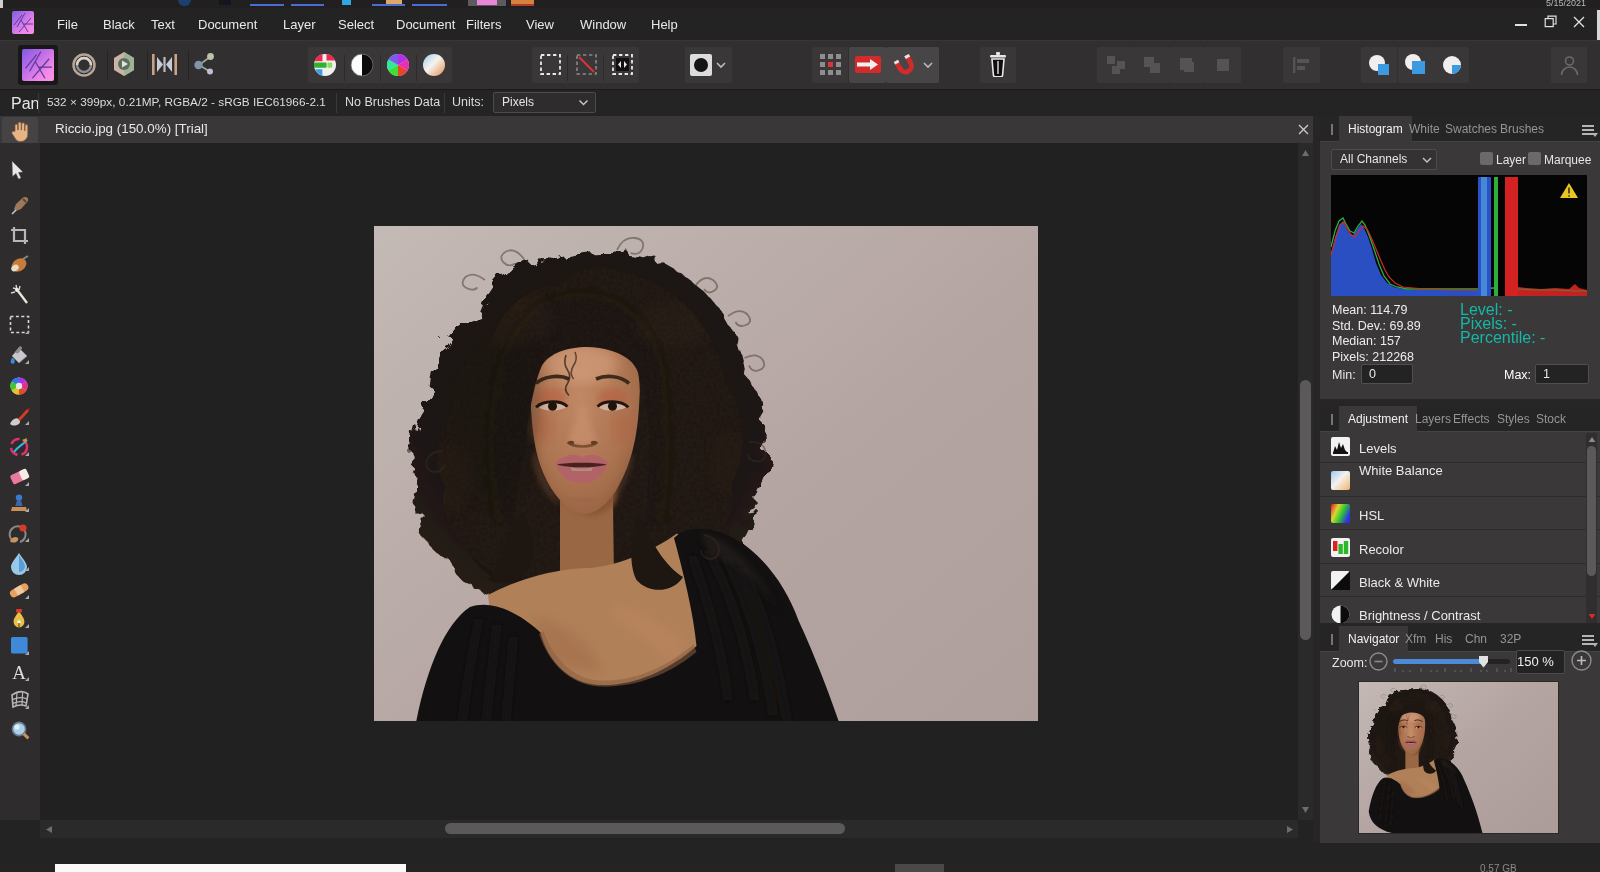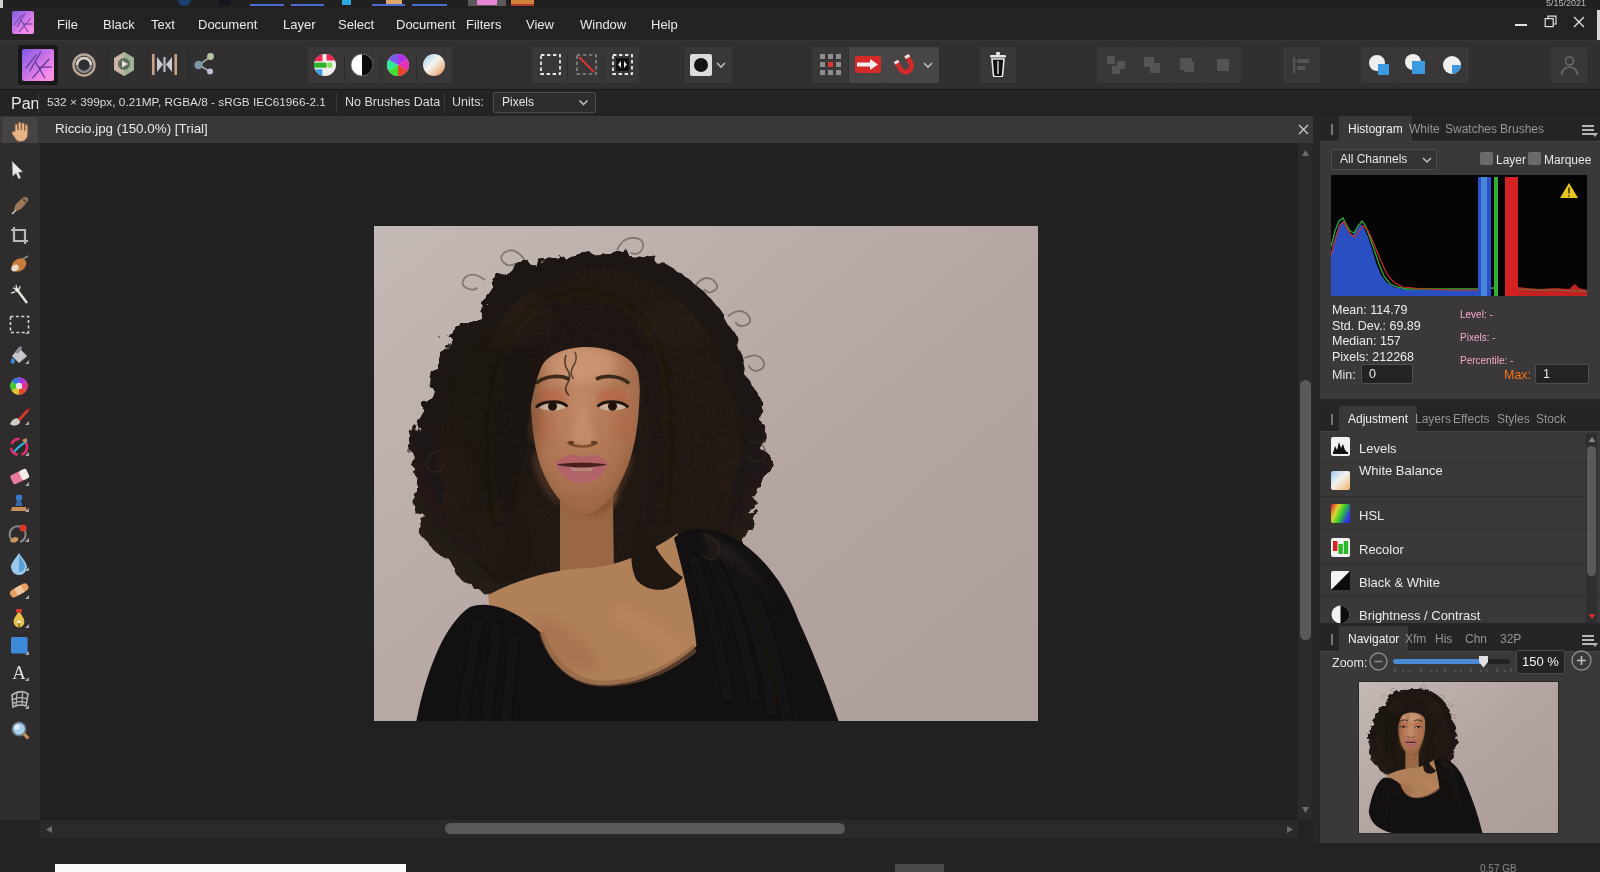--- a/index.html
+++ b/index.html
@@ -293,21 +293,21 @@
 
 <div class="tbox" style="left:1551px;width:36px"></div>
 <svg class="abs" style="left:1559px;top:54px" width="21" height="22" viewBox="0 0 21 22">
 <circle cx="10.5" cy="7" r="4" fill="none" stroke="#6b6969" stroke-width="1.6"></circle>
 <path d="M2.5 21 a8 8 0 0 1 16 0" fill="none" stroke="#6b6969" stroke-width="1.6"></path>
 </svg>
 
 <div class="abs" id="ctxbar"></div>
 <div class="abs" style="left:11px;top:95px;font-size:16px;color:#e6e6e6">Pan</div>
 <div class="abs" style="left:38px;top:93px;width:1px;height:20px;background:#3a3838"></div>
-<div class="abs" style="left:47px;top:95px;font-size:11.8px;color:#dcdcdc">532 × 399px, 0.21MP, RGBA/8 - sRGB IEC61966-2.1</div>
+<div class="abs" style="left:47px;top:95px;font-size:11.8px;color:#dcdcdc">532 × 399px, 0.21MP, RGBA/2 - sRGB IEC61966-2.1</div>
 <div class="abs" style="left:336px;top:93px;width:1px;height:20px;background:#3a3838"></div>
 <div class="abs" style="left:345px;top:95px;font-size:12.5px;color:#dcdcdc">No Brushes Data</div>
 <div class="abs" style="left:444px;top:93px;width:1px;height:20px;background:#3a3838"></div>
 <div class="abs" style="left:452px;top:95px;font-size:12.5px;color:#dcdcdc">Units:</div>
 <div class="abs" style="left:493px;top:92px;width:103px;height:21px;background:#2e2c2c;border:1px solid #4c4a4a;border-radius:2px;font-size:12px;color:#e4e4e4;line-height:19px;padding-left:8px">Pixels</div>
 <svg class="abs" style="left:578px;top:99px" width="11" height="7" viewBox="0 0 11 7">
       <path d="M1.5 1.5 L5.5 5.5 L9.5 1.5" stroke="#c5c5c5" stroke-width="1.5" fill="none"></path>
     </svg>
 
 <div class="abs" id="tabbar"></div>
@@ -381,25 +381,25 @@
       <rect x="163" y="2" width="4" height="119" fill="#2fae3a"></rect>
       <rect x="174" y="2" width="13" height="119" fill="#d42222"></rect>
       <path d="M187 121 L187 112 L196 113 L210 114 L224 113 L238 114 L244 109 L248 113 L252 114 L256 115 L256 121 Z" fill="#c42222"></path>
       <path d="M187 114 L205 115 L225 115 L245 116 L256 116" stroke="#2fae3a" stroke-width="1" fill="none" opacity="0.6"></path>
       <path d="M238 8 L247 23 L229 23 Z" fill="#e8c820"></path>
       <path d="M238 12.5 L238 18.5 M238 20.2 L238 21.8" stroke="#3a3212" stroke-width="1.6"></path>
     </svg>
   </div>
 
   <div class="abs" style="left:12px;top:187px;font-size:12.5px;color:#ededed;line-height:15.6px">Mean: 114.79<br>Std. Dev.: 69.89<br>Median: 157<br>Pixels: 212268</div>
-  <div class="abs" style="left:140px;top:187px;font-size:10px;color:#f9a8d4;line-height:23px">Level: -<br>Pixels: -<br>Percentile: -</div>
+  <div class="abs" style="left:140px;top:187px;font-size:16px;color:#14b8a6;line-height:14px">Level: -<br>Pixels: -<br>Percentile: -</div>
 
   <div class="abs" style="left:12px;top:252px;font-size:12.5px;color:#e6e6e6">Min:</div>
   <div class="inp" style="left:41px;top:248px;width:52px">0</div>
-  <div class="abs" style="left:184px;top:252px;font-size:12.5px;color:#f97316">Max:</div>
+  <div class="abs" style="left:184px;top:252px;font-size:12.5px;color:#ffffff">Max:</div>
   <div class="inp" style="left:215px;top:248px;width:54px">1</div>
 
   <div class="abs" style="left:0;top:283px;width:280px;height:7px;background:#272525"></div>
   <div class="ptabs" style="top:290px"></div>
   <div class="abs" style="left:11px;top:298px;width:2px;height:11px;background:#777575"></div>
   <div class="ptab act" style="left:19px;top:290px">Adjustment</div>
   <div class="ptab" style="left:86px;top:290px">Layers</div>
   <div class="ptab" style="left:124px;top:290px">Effects</div>
   <div class="ptab" style="left:168px;top:290px">Styles</div>
   <div class="ptab" style="left:207px;top:290px">Stock</div>
@@ -473,21 +473,21 @@
   <div class="abs" style="left:73px;top:543px;width:117px;height:5px;background:#242323;border-radius:3px"></div>
   <div class="abs" style="left:73px;top:543px;width:90px;height:5px;background:#4d8bd6;border-radius:3px"></div>
   <svg class="abs" style="left:157px;top:538px" width="13" height="15" viewBox="0 0 13 15">
         <path d="M2 2 H11 V8 L6.5 13.5 L2 8 Z" fill="#e2e2e2"></path>
       </svg>
   <svg class="abs" style="left:73px;top:551px" width="120" height="6" viewBox="0 0 120 6">
         <g stroke="#6b6969" stroke-width="1">
           <path d="M2 1 v4 M10 3 v2 M17 3 v2 M28 1 v4 M38 3 v2 M44 3 v2 M52 1 v4 M62 3 v2 M68 3 v2 M78 1 v4 M88 3 v2 M94 3 v2 M104 1 v4 M112 3 v2 M118 1 v4"></path>
         </g>
       </svg>
-  <div class="abs" style="left:196px;top:534px;width:49px;height:24px;background:#242323;border:1px solid #4c4a4a;border-radius:2px;color:#f0f0f0;font-size:13px;line-height:22px;text-align:center">150 %</div>
+  <div class="abs" style="left:196px;top:534px;width:49px;height:24px;background:#242323;border:1px solid #4c4a4a;border-radius:2px;color:#f0f0f0;font-size:13px;line-height:22px;text-align:left">150 %</div>
   <svg class="abs" style="left:251px;top:534px" width="21" height="21" viewBox="0 0 21 21">
         <circle cx="10.5" cy="10.5" r="9.5" fill="none" stroke="#8d8b8b" stroke-width="1.4"></circle>
         <path d="M6 10.5 h9 M10.5 6 v9" stroke="#bdbbbb" stroke-width="1.6"></path>
       </svg>
 
   <div class="abs" style="left:39px;top:566px;width:199px;height:151px;outline:1px solid #2a2828">
     <svg width="199" height="151" viewBox="0 0 532 399" preserveAspectRatio="none">
           <use href="#photoScene"></use>
         </svg>
   </div>

